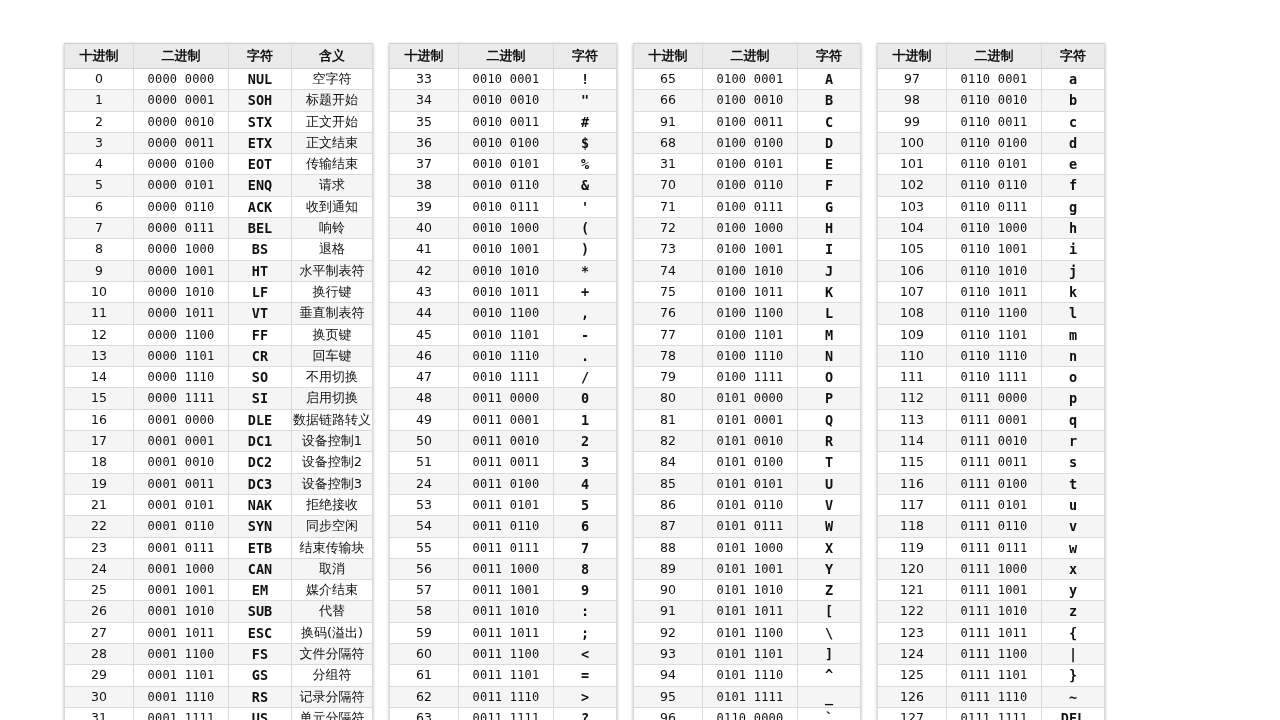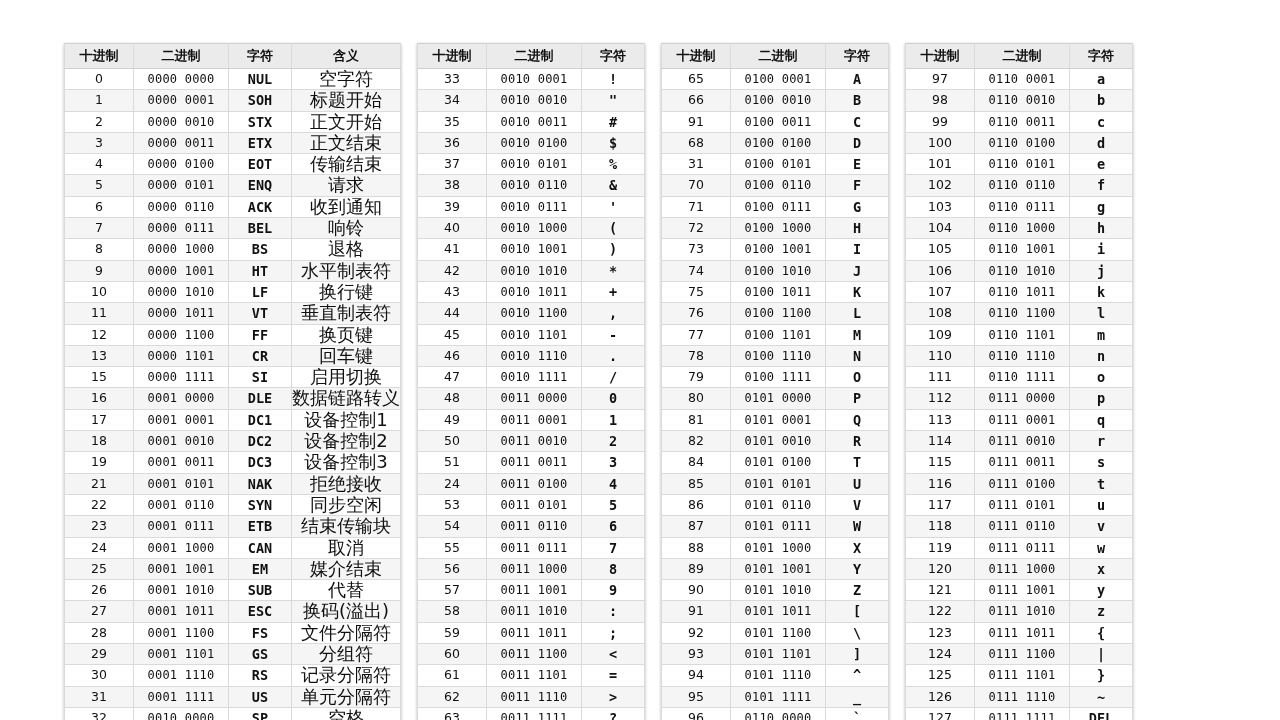--- a/index.html
+++ b/index.html
@@ -63,21 +63,21 @@
   .ascii-table tbody tr:nth-child(odd) td {
     background: #ffffff;
   }
   .col-dec { width: 68px; }
   .col-bin { width: 94px; font-family: "DejaVu Sans Mono", "Liberation Mono", monospace; font-size: 12px; }
   .col-chr { width: 62px; font-family: "DejaVu Sans Mono", "Liberation Mono", monospace; font-weight: bold; font-size: 13px; }
   .col-mean { width: 80px; font-size: 12.5px; }
   td.bin { font-family: "DejaVu Sans Mono", "Liberation Mono", monospace; font-size: 12px; letter-spacing: 0.2px; }
   td.chr { font-family: "DejaVu Sans Mono", "Liberation Mono", monospace; font-weight: bold; font-size: 13.5px; }
   td.dec { font-size: 12.5px; }
-  td.mean { font-size: 18px; }
+  td.mean { font-size: 13px; }
   .watermark {
     position: absolute;
     right: 24px;
     bottom: 12px;
     color: #3b82f6;
     font-size: 13px;
     font-family: "DejaVu Sans Mono", "Liberation Mono", monospace;
     letter-spacing: 0.4px;
   }
 </style>
@@ -174,20 +174,26 @@
             <td class="chr col-chr">FF</td>
             <td class="mean col-mean">换页键</td>
           </tr>
           <tr>
             <td class="dec col-dec">13</td>
             <td class="bin col-bin">0000 1101</td>
             <td class="chr col-chr">CR</td>
             <td class="mean col-mean">回车键</td>
           </tr>
           <tr>
+            <td class="dec col-dec">14</td>
+            <td class="bin col-bin">0000 1110</td>
+            <td class="chr col-chr">SO</td>
+            <td class="mean col-mean">不用切换</td>
+          </tr>
+          <tr>
             <td class="dec col-dec">15</td>
             <td class="bin col-bin">0000 1111</td>
             <td class="chr col-chr">SI</td>
             <td class="mean col-mean">启用切换</td>
           </tr>
           <tr>
             <td class="dec col-dec">16</td>
             <td class="bin col-bin">0001 0000</td>
             <td class="chr col-chr">DLE</td>
             <td class="mean col-mean">数据链路转义</td>

